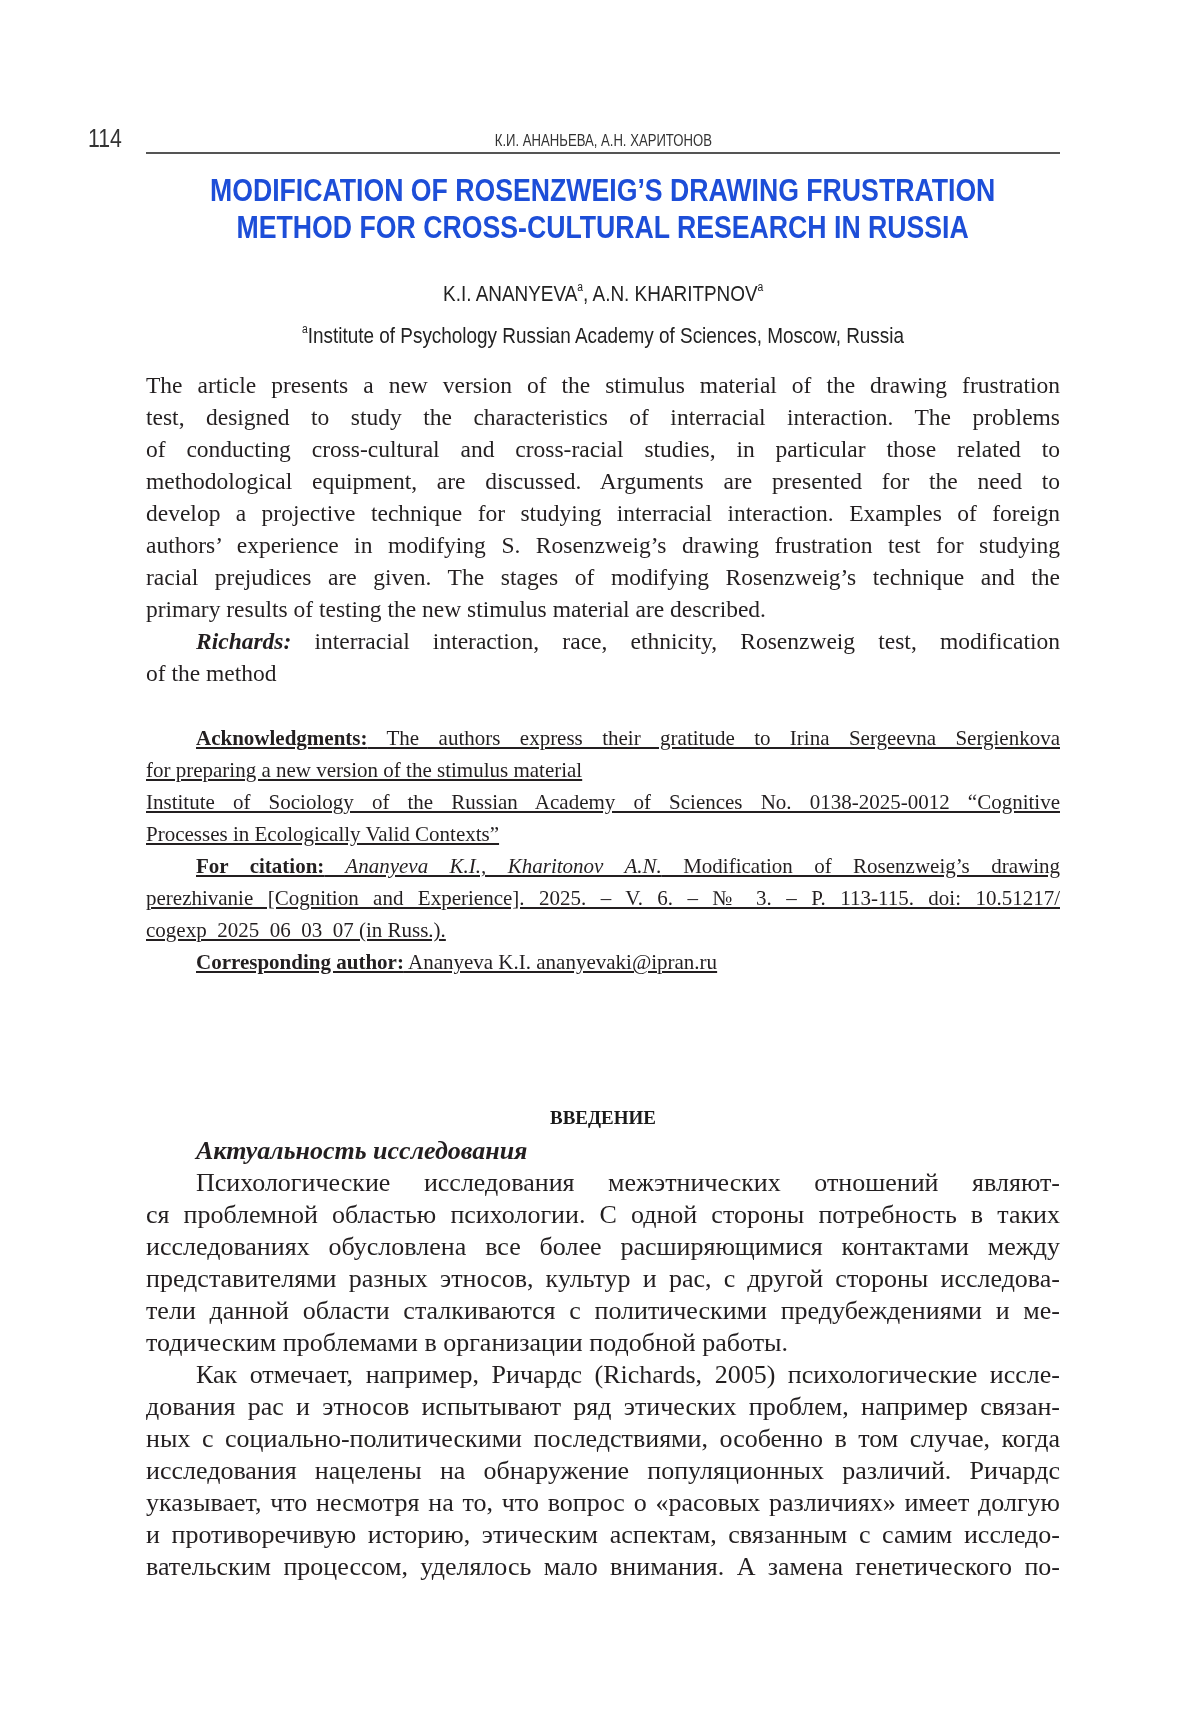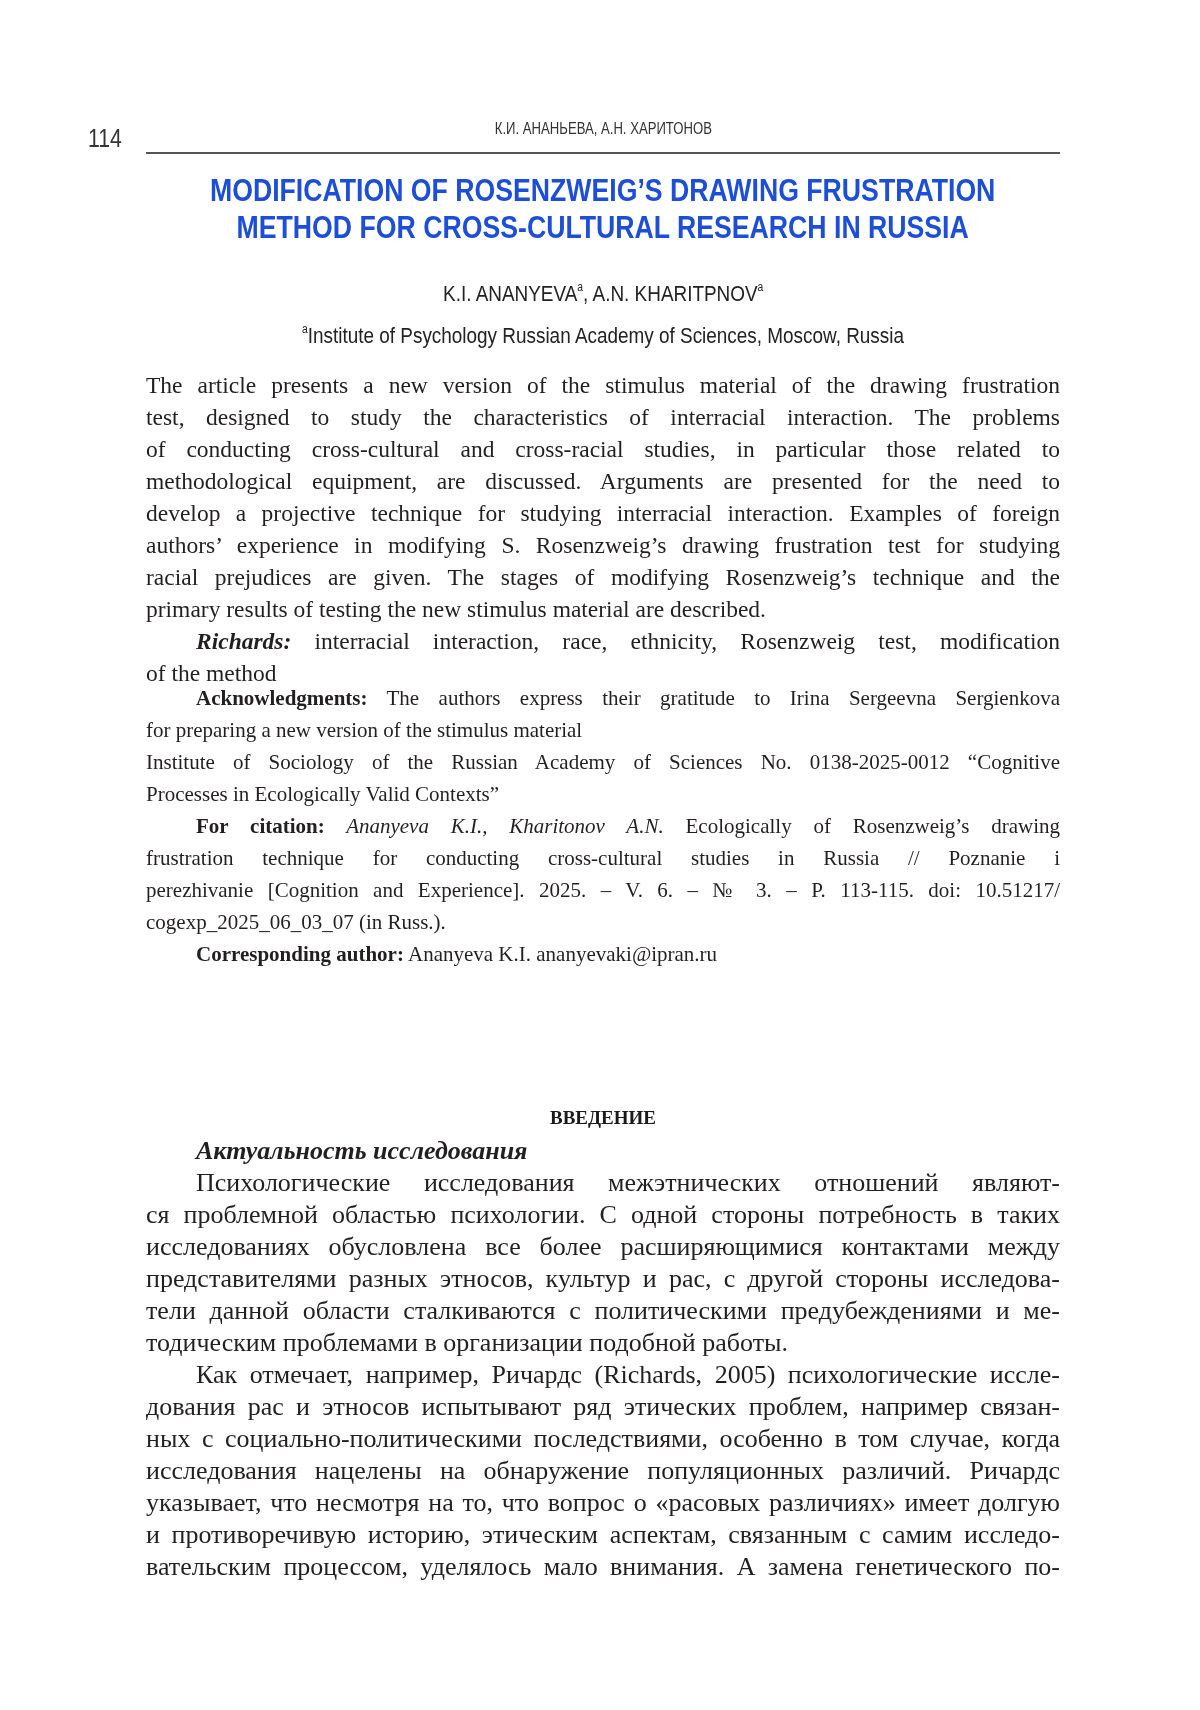--- a/index.html
+++ b/index.html
@@ -1,19 +1,19 @@
 <!DOCTYPE html>
 <html><head>
 <meta charset="utf-8">
 <style>
   html, body { margin: 0; padding: 0; background: #ffffff; }
   body { width: 1200px; height: 1710px; position: relative; overflow: hidden; color: #231f20; }
   .page { position: absolute; left: 0; top: 0; width: 1200px; height: 1256px; }
   .pnum { position: absolute; left: 88px; top: 124px; font-family: "Liberation Sans", sans-serif; font-size: 25px; letter-spacing: 0px; color: #333; transform: scaleX(0.85); transform-origin: left; }
-  .running { position: absolute; left: 146px; width: 914px; top: 120px; text-align: center; font-family: "Liberation Sans", sans-serif; font-size: 16px; color: #333; }
+  .running { position: absolute; left: 146px; width: 914px; top: 132px; text-align: center; font-family: "Liberation Sans", sans-serif; font-size: 16px; color: #333; }
   .running span { display: inline-block; transform: scaleX(0.82); }
   .rule { position: absolute; left: 146px; width: 914px; top: 152px; height: 2px; background: #555; }
   .title { position: absolute; left: 146px; width: 914px; top: 172px; text-align: center; font-family: "Liberation Sans", sans-serif; font-weight: bold; font-size: 31px; line-height: 37px; color: #1d4ed8; }
   .title div span { display: inline-block; transform: scaleX(0.86); }
   .authors { position: absolute; left: 146px; width: 914px; top: 281px; text-align: center; font-family: "Liberation Sans", sans-serif; font-size: 22px; color: #222; }
   .authors span.t { display: inline-block; transform: scaleX(0.86); }
   .affil { position: absolute; left: 146px; width: 914px; top: 323px; text-align: center; font-family: "Liberation Sans", sans-serif; font-size: 22px; color: #222; }
   .affil span.t { display: inline-block; transform: scaleX(0.86); }
   sup { font-size: 12px; vertical-align: top; position: relative; top: -1px; }
   .block { position: absolute; left: 146px; width: 914px; font-family: "Liberation Serif", serif; color: #231f20; }
@@ -55,29 +55,28 @@
     <div class="line">of conducting cross-cultural and cross-racial studies, in particular those related to</div>
     <div class="line">methodological equipment, are discussed. Arguments are presented for the need to</div>
     <div class="line">develop a projective technique for studying interracial interaction. Examples of foreign</div>
     <div class="line">authors’ experience in modifying S. Rosenzweig’s drawing frustration test for studying</div>
     <div class="line">racial prejudices are given. The stages of modifying Rosenzweig’s technique and the</div>
     <div class="line last">primary results of testing the new stimulus material are described.</div>
     <div class="line indent"><span class="bi">Richards:</span><span> interracial interaction, race, ethnicity, Rosenzweig test, modification</span></div>
     <div class="line last">of the method</div>
   </div>
 
-  <div class="block small" style="top:682px;">
+  <div class="block small" style="top:722px;text-decoration:underline;">
     <div class="line indent"><span class="b">Acknowledgments:</span><span> The authors express their gratitude to Irina Sergeevna Sergienkova</span></div>
     <div class="line last">for preparing a new version of the stimulus material</div>
 
     <div class="line">Institute of Sociology of the Russian Academy of Sciences No. 0138-2025-0012 “Cognitive</div>
     <div class="line last">Processes in Ecologically Valid Contexts”</div>
 
-    <div class="line indent"><span class="b">For citation:</span><span class="i"> Ananyeva K.I., Kharitonov A.N.</span><span> Ecologically of Rosenzweig’s drawing</span></div>
-    <div class="line">frustration technique for conducting cross-cultural studies in Russia // Poznanie i</div>
+    <div class="line indent"><span class="b">For citation:</span><span class="i"> Ananyeva K.I., Kharitonov A.N.</span><span> Modification of Rosenzweig’s drawing</span></div>
     <div class="line">perezhivanie [Cognition and Experience]. 2025. – V. 6. – № 3. – P. 113-115. doi: 10.51217/</div>
     <div class="line last">cogexp_2025_06_03_07 (in Russ.).</div>
 
     <div class="line indent last"><span class="b">Corresponding author:</span><span> Ananyeva K.I. ananyevaki@ipran.ru</span></div>
   </div>
 
   <div class="section-title">ВВЕДЕНИЕ</div>
 
   <div class="block ru" style="top:1135px;">
     <div class="line indent last"><span class="bi">Актуальность исследования</span></div>

